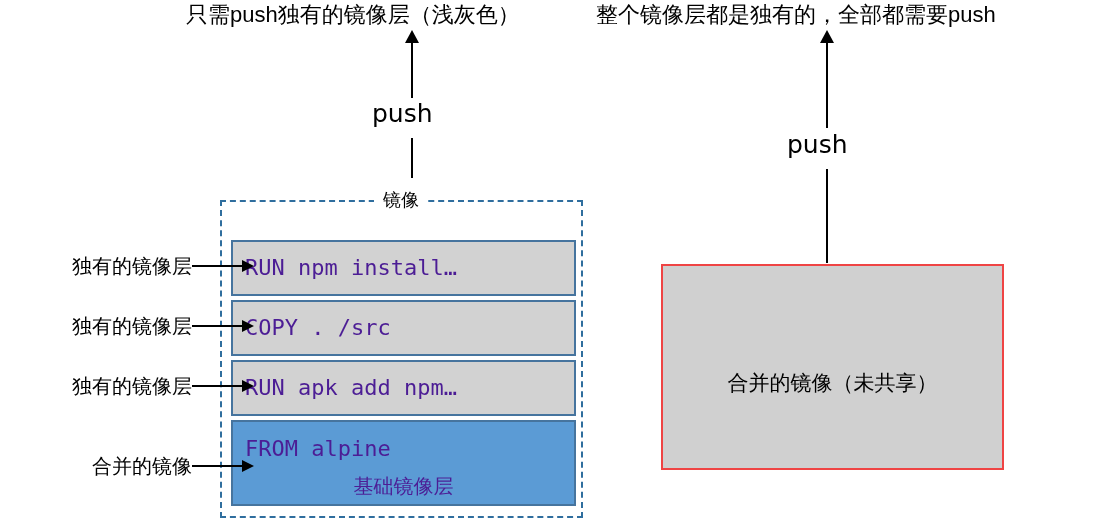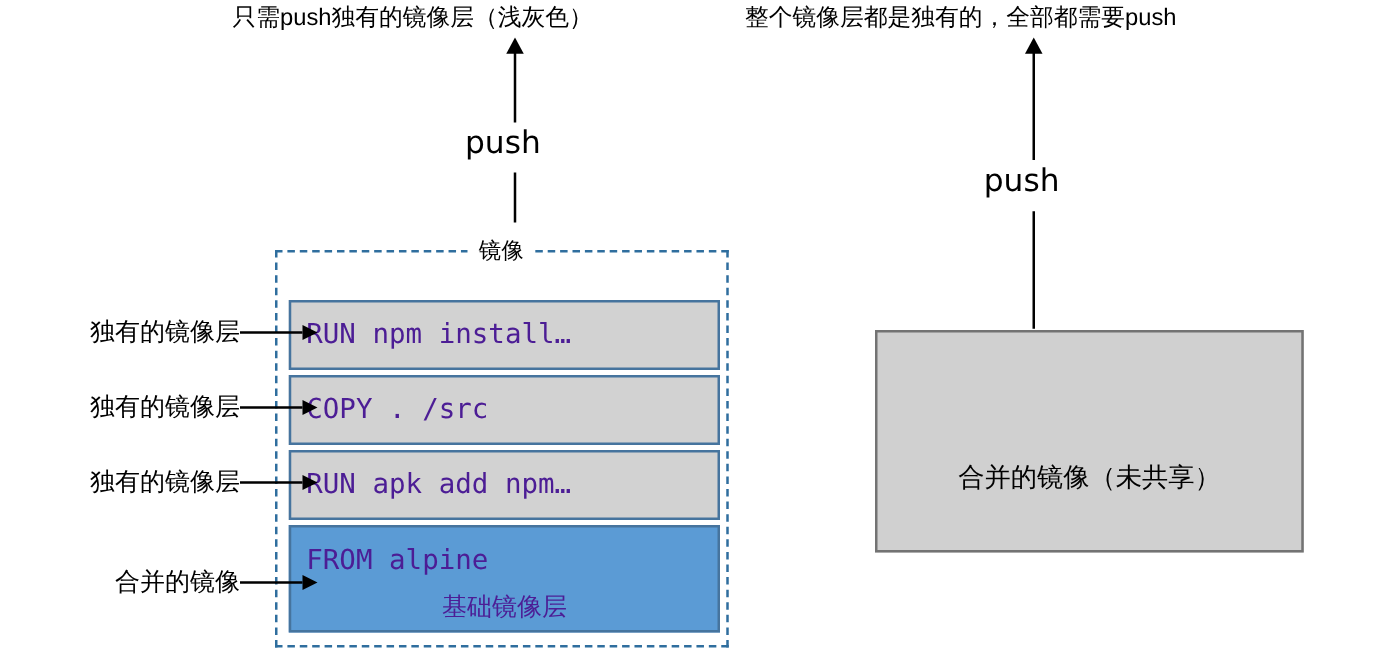--- a/index.html
+++ b/index.html
@@ -12,21 +12,21 @@
     height: 524px;
     position: relative;
     overflow: hidden;
     font-family: "Liberation Sans", "DejaVu Sans", sans-serif;
     color: #000000;
   }
   .abs { position: absolute; }
 
   
   .title {
-    font-size: 19px;
+    font-size: 22px;
     line-height: 24px;
     white-space: nowrap;
     color: #000;
   }
   #title-left  { left: 186px; top: 3px; }
   #title-right { left: 596px; top: 3px; }
 
   
   .arrow-shaft {
     background: #000000;
@@ -144,26 +144,26 @@
     border-bottom: 6px solid transparent;
     border-left: 12px solid #000;
   }
   #callout-0 { left: 0px; top: 254px; width: 222px; }
   #callout-1 { left: 0px; top: 314px; width: 222px; }
   #callout-2 { left: 0px; top: 374px; width: 222px; }
   #callout-3 { left: 0px; top: 454px; width: 222px; }
 
   
   #merged-box {
-    left: 700px;
+    left: 661px;
     top: 264px;
     width: 343px;
-    height: 178px;
+    height: 206px;
     box-sizing: border-box;
-    border: 2px solid #737373;
+    border: 2px solid #ef4444;
     background: #d0d0d0;
   }
   #merged-box-label {
     position: absolute;
     left: 0;
     right: 0;
     top: 105px;
     text-align: center;
     font-size: 21px;
     line-height: 24px;

